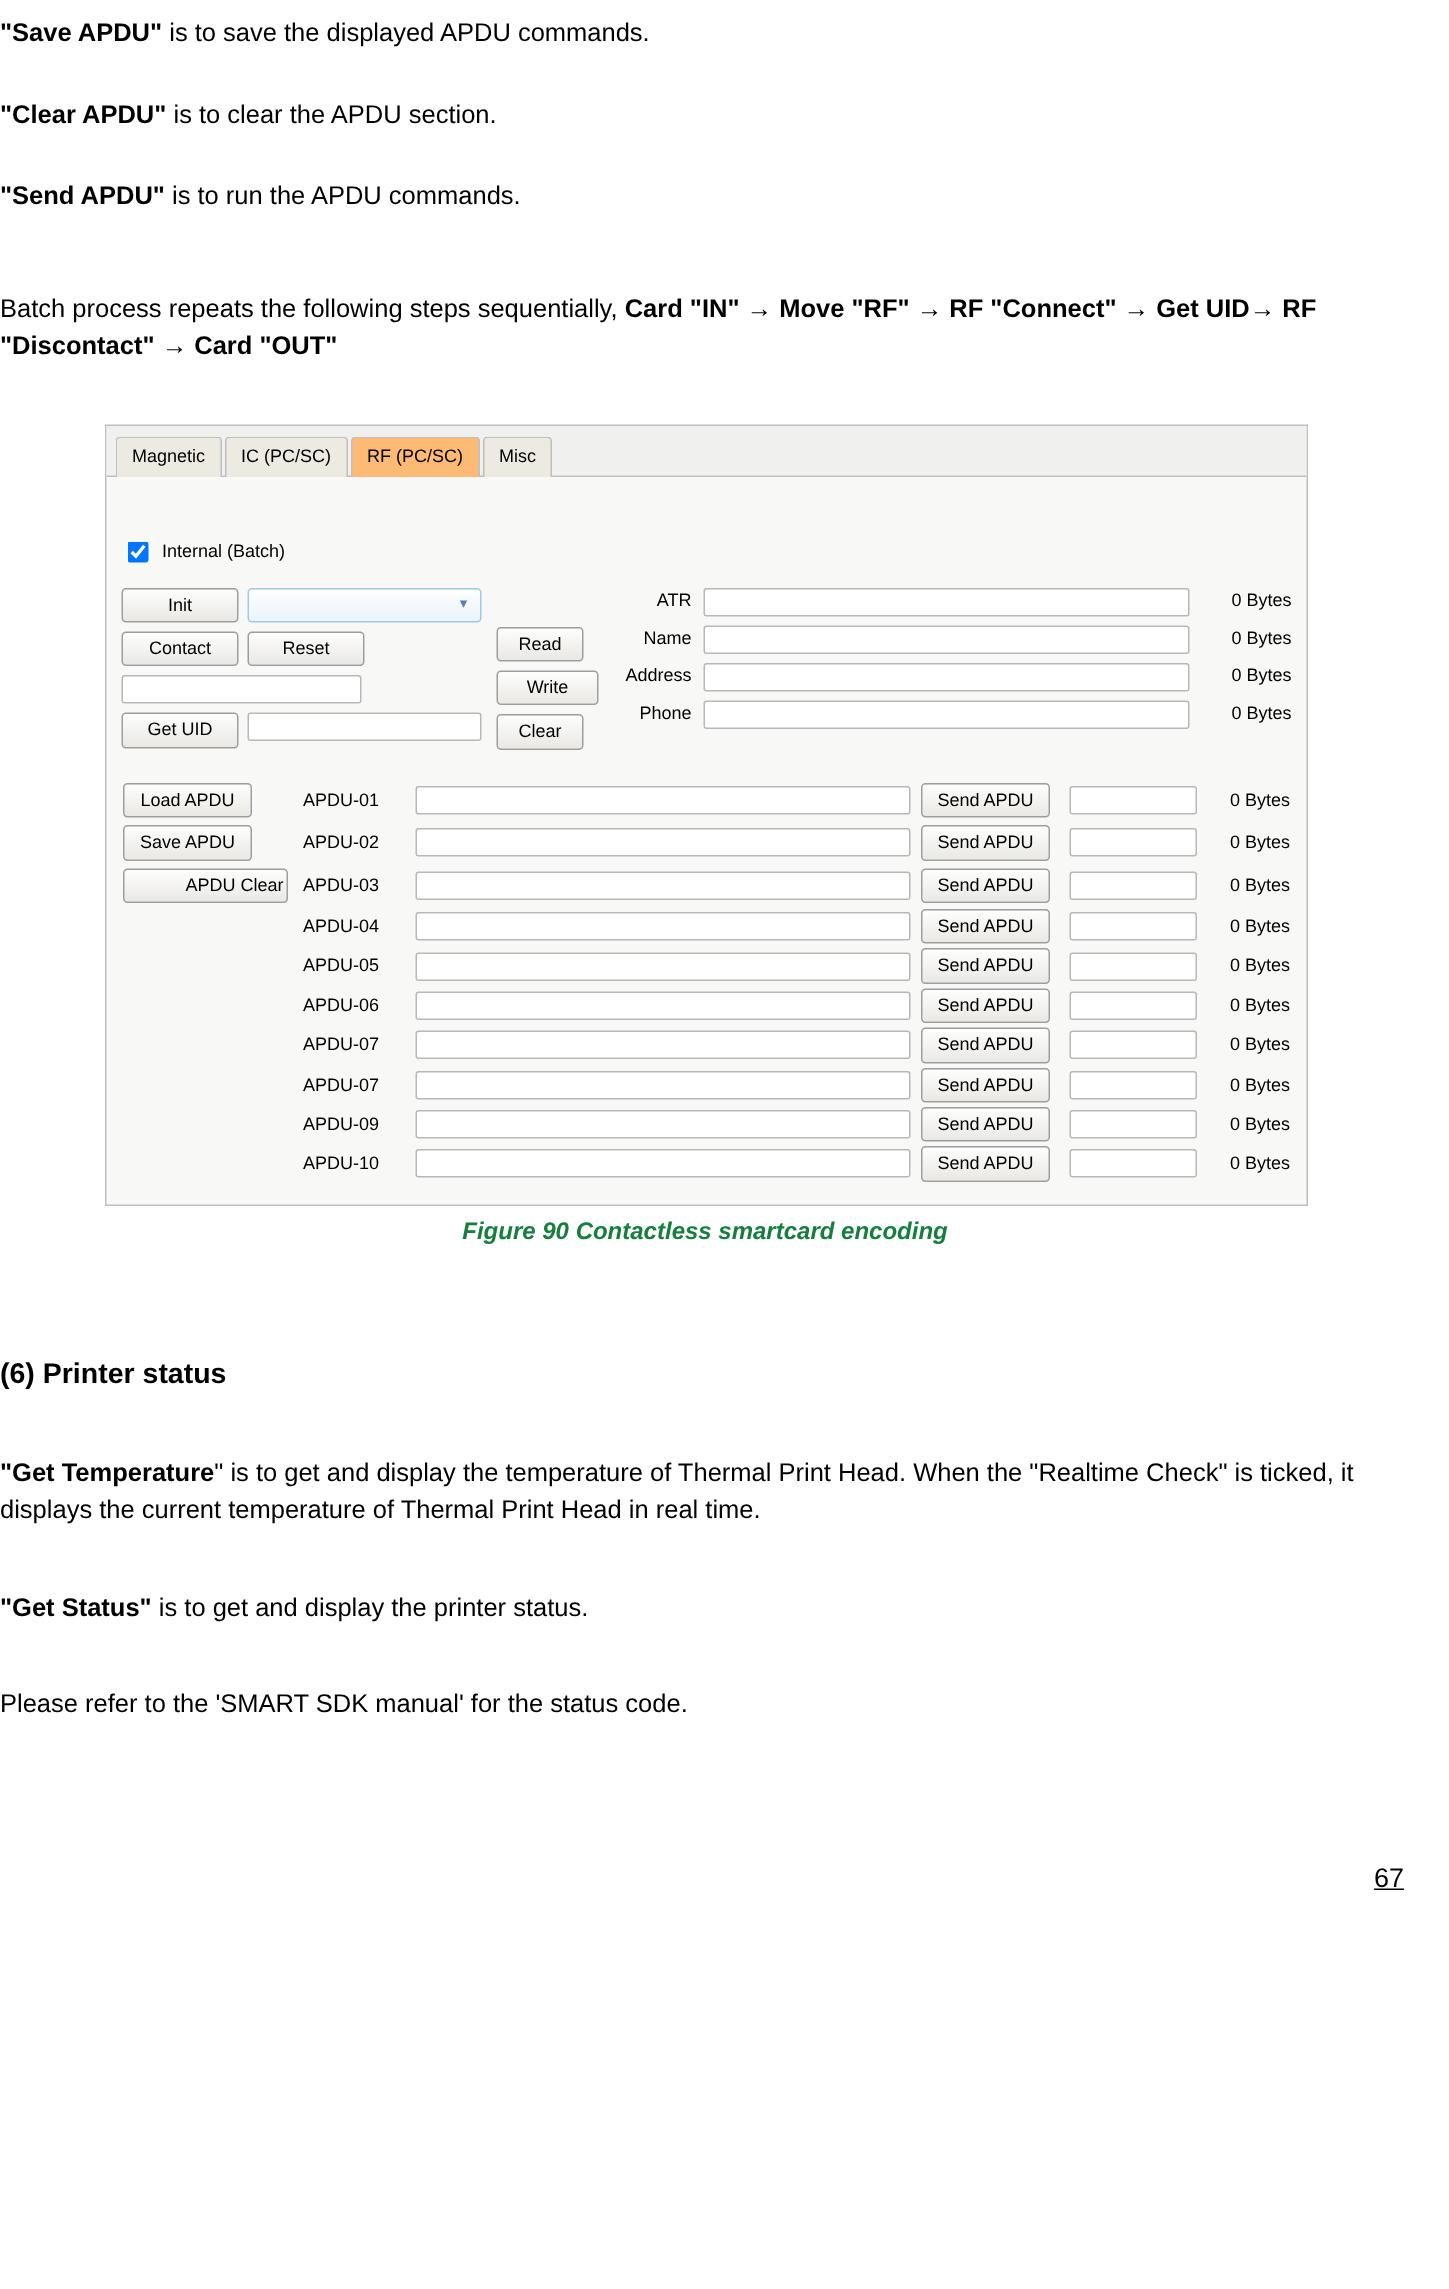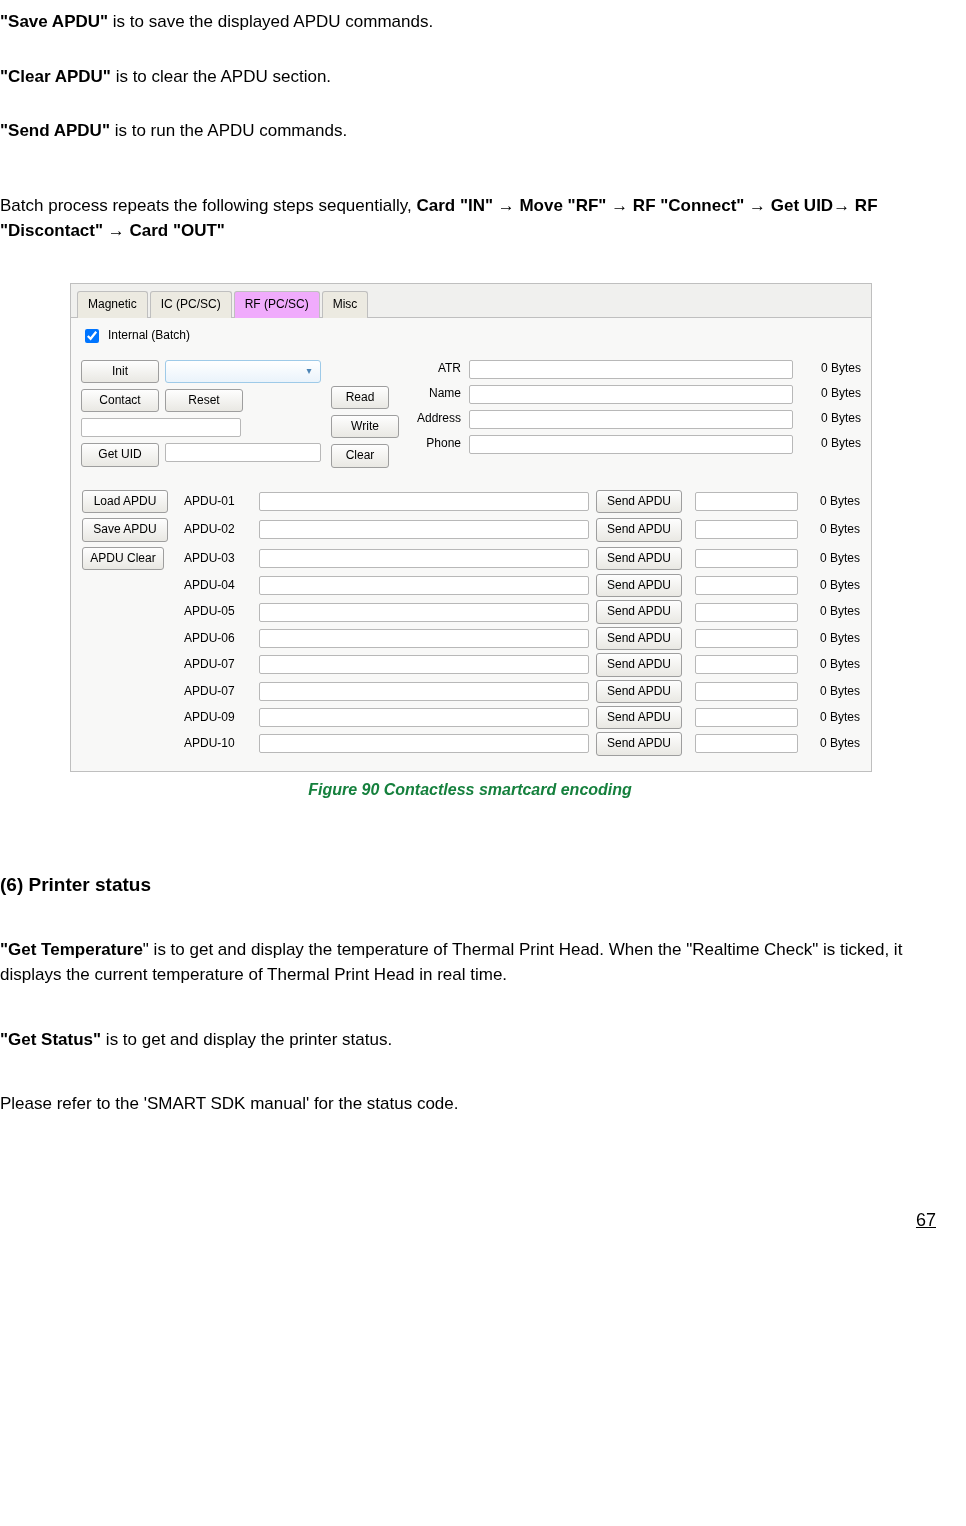--- a/index.html
+++ b/index.html
@@ -49,31 +49,32 @@
     padding: 4px 10px 4px 10px;
     border: 1px solid #bfbfbf;
     border-bottom: none;
     background: #eceae1;
     border-radius: 3px 3px 0 0;
     font-size: 12px;
     position: relative;
     top: 1px;
   }
   .tab.active {
-    background: #f0abfc;
+    background: #fdba74;
     font-weight: normal;
   }
   .inner {
     padding: 8px 10px 12px 10px;
   }
   .checkline {
     display: flex;
     align-items: center;
     gap: 6px;
     margin-bottom: 14px;
+    margin-top: 32px;
   }
   .checkline input { width: 14px; height: 14px; }
   
   .topgrid {
     display: grid;
     grid-template-columns: 240px 60px 1fr;
     gap: 10px;
     align-items: start;
     margin-bottom: 18px;
   }
@@ -247,21 +248,21 @@
             <td class="acol-send">
               <div class="btn" style="width: 86px;">Send APDU</div>
             </td>
             <td class="acol-out">
               <div class="txt" style="width: 100%;"></div>
             </td>
             <td class="acol-bytes">0 Bytes</td>
           </tr>
           <tr>
             <td class="acol-left">
-              <div class="btn" style="width: 82px;">APDU Clear</div>
+              <div class="btn" style="width: 110px; text-align: right;">APDU Clear</div>
             </td>
             <td class="acol-lbl">APDU-03</td>
             <td class="acol-in">
               <div class="txt" style="width: 100%;"></div>
             </td>
             <td class="acol-send">
               <div class="btn" style="width: 86px;">Send APDU</div>
             </td>
             <td class="acol-out">
               <div class="txt" style="width: 100%;"></div>

